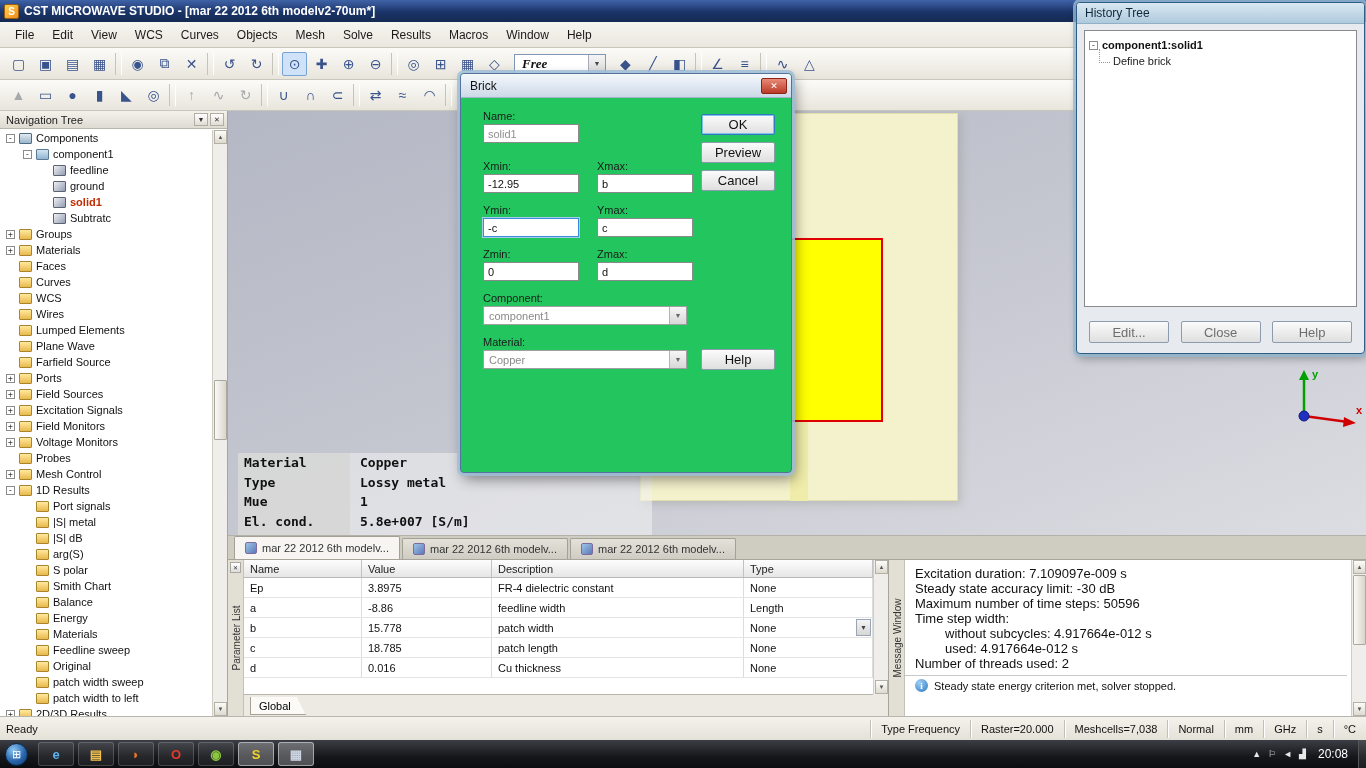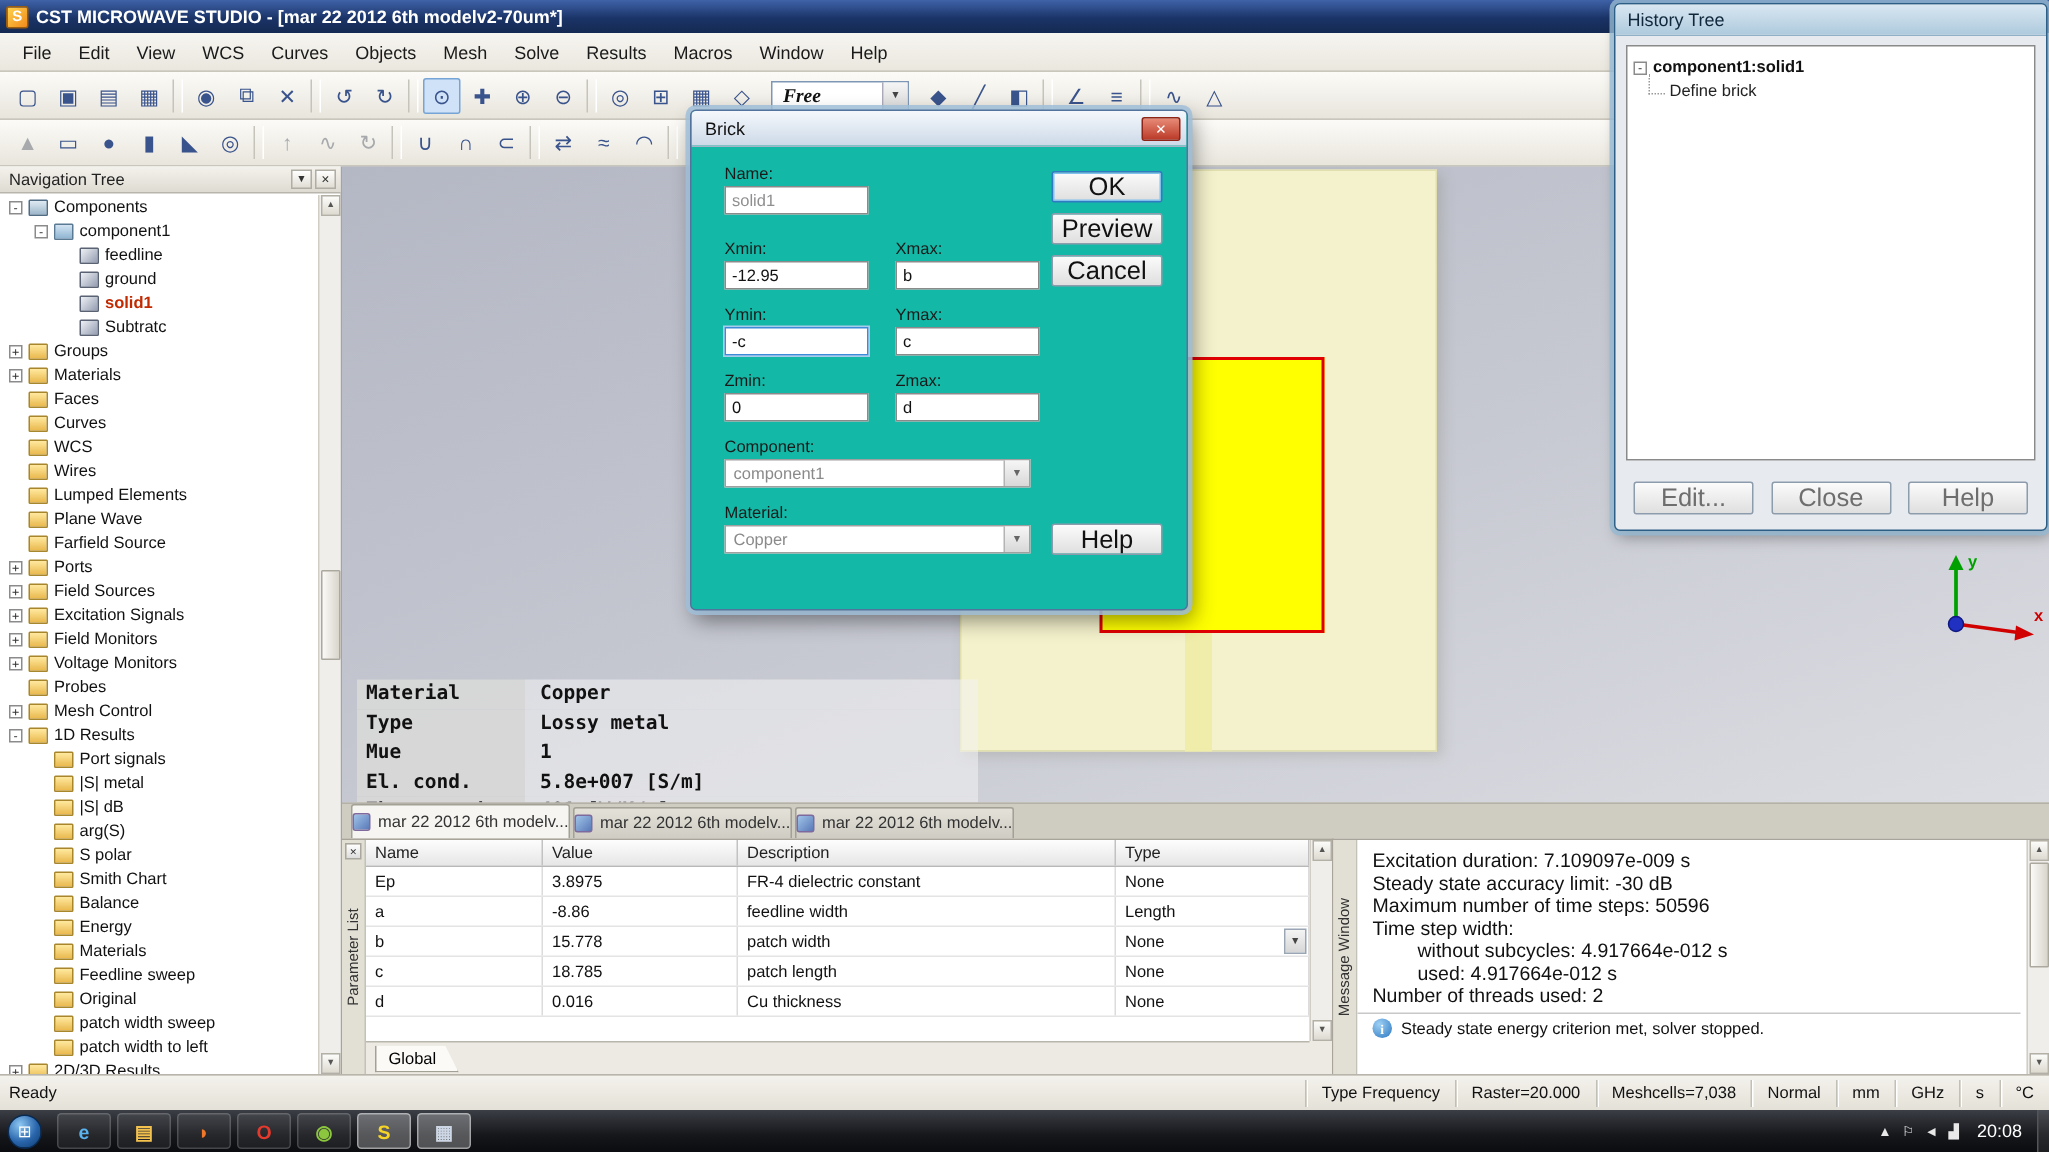--- a/index.html
+++ b/index.html
@@ -80,38 +80,38 @@
   .feedline-shape { position:absolute; left:562px; top:311px; width:18px; height:79px; background:#f0edaa; }
   .patch { position:absolute; left:505px; top:127px; width:150px; height:184px; background:#ffff00; border:2px solid #e00000; }
   .mat-overlay { position:absolute; left:10px; top:302px; width:414px; font-family:"DejaVu Sans Mono", monospace;
     font-size:13px; font-weight:bold; color:#111;margin-top:40px; }
   .mat-row { display:flex; height:19.5px; align-items:center; }
   .mat-label { width:112px; flex:none; background:rgba(216,216,216,.92); padding-left:6px; align-self:stretch; display:flex; align-items:center; }
   .mat-value { flex:1; background:rgba(242,242,242,.55); padding-left:10px; align-self:stretch; display:flex; align-items:center; }
   .axes { position:absolute; left:1048px; top:255px; }
 
   
-  .dialog { position:absolute; left:460px; top:73px; width:332px; height:334px; z-index:50;
-    background:#14b8a6; border:1px solid #52749c; border-radius:4px;
+  .dialog { position:absolute; left:460px; top:73px; width:332px; height:400px; z-index:50;
+    background:#22c55e; border:1px solid #52749c; border-radius:4px;
     box-shadow:0 0 0 3px rgba(160,190,216,.85), 3px 6px 14px rgba(0,0,0,.45); }
   .dlg-title { height:24px; background:linear-gradient(#f4f8fc,#cdd9e8); border-bottom:1px solid #a2b4c6;
     border-radius:3px 3px 0 0; display:flex; align-items:center; padding:0 4px 0 9px; font-size:12px; color:#111; }
   .dlg-title .sp { flex:1; }
   .dlg-close { width:26px; height:16px; border-radius:2px; background:linear-gradient(#e78b77,#bb3a28);
     border:1px solid #8e2416; color:#fff; font-size:9px; display:flex; align-items:center; justify-content:center; }
   .flabel { position:absolute; font-size:11px; color:#1a1a1a; }
   .inp { position:absolute; height:19px; width:96px; border:1px solid #8a8a8a; background:#fff; font-family:"Liberation Sans", sans-serif;
     font-size:11px; padding-left:4px; color:#111; }
   .inp.gray { color:#8f8f8f; }
   .inp.focusfield { border:1px solid #3c8bd8; box-shadow:0 0 0 1px #a8cdec; }
   .sel { position:absolute; height:19px; width:204px; border:1px solid #a0a0a0; background:#fff; display:flex; align-items:center; }
   .sel .sval { flex:1; padding-left:5px; font-size:11px; color:#8a8a8a; }
   .sel .sarr { width:17px; height:17px; background:linear-gradient(#f6f6f6,#d8d8d8); border-left:1px solid #b4b4b4;
     color:#666; font-size:7px; display:flex; align-items:center; justify-content:center; }
-  .btn { background:linear-gradient(#fbfbfb,#dfdfdf); border:1px solid #8d9cac; border-radius:2px; font-size:17px;
+  .btn { background:linear-gradient(#fbfbfb,#dfdfdf); border:1px solid #8d9cac; border-radius:2px; font-size:13px;
     color:#111; display:flex; align-items:center; justify-content:center; }
   .dlg-btn { position:absolute; left:240px; width:74px; height:21px; }
   .dlg-btn.default { border:1px solid #2f7ac0; box-shadow:inset 0 0 0 1px #7fc0ec; }
 
   
   .history { position:absolute; left:1076px; top:2px; width:289px; height:352px; z-index:40;
     background:#e7ebf0; border:1px solid #2d5f86; border-radius:4px;
     box-shadow:0 0 0 3px rgba(150,185,210,.8), 2px 4px 10px rgba(0,0,0,.35); }
   .hist-title { height:21px; background:linear-gradient(#d9e7f2,#aecadd); border-bottom:1px solid #8fb0c6;
     border-radius:3px 3px 0 0; display:flex; align-items:center; padding-left:8px; font-size:12px; color:#10283c; }
@@ -120,21 +120,21 @@
   .hist-root-label { font-weight:bold; font-size:11px; color:#111; }
   .hist-child { padding-left:24px; font-size:11px; color:#222; position:relative; }
   .hist-child:before { content:""; position:absolute; left:10px; top:-6px; width:10px; height:13px;
     border-left:1px dotted #999; border-bottom:1px dotted #999; }
   .hist-btns { position:absolute; left:0; right:0; bottom:10px; display:flex; justify-content:space-between; padding:0 12px; }
   .hist-btn { width:80px; height:22px; color:#6e6e6e; }
 
   
   .docktabs { position:absolute; left:228px; top:535px; width:1138px; height:24px; background:#cfccc2;
     border-top:1px solid #b4b1a8; display:flex; align-items:flex-end; padding-left:6px; }
-  .doc-tab { height:21px; display:flex; align-items:center; gap:5px; padding:0 0; margin-right:2px;
+  .doc-tab { height:21px; display:flex; align-items:center; gap:5px; padding:0 10px; margin-right:2px;
     border:1px solid #a3a096; border-bottom:none; border-radius:2px 2px 0 0;
     background:linear-gradient(#e4e1d9,#cfccc3); font-size:11px; color:#333; white-space:nowrap; }
   .doc-tab.active { background:#f6f5f1; height:23px; }
   .tab-ico { width:12px; height:12px; flex:none; border-radius:2px; border:1px solid #7e6a9c;
     background:linear-gradient(135deg,#9fc4e8,#5a79b8); }
 
   
   .parampanel { position:absolute; left:228px; top:559px; width:660px; height:157px; background:#eceae2; border-top:1px solid #a8a49a; }
   .side-strip { position:absolute; left:0; top:0; bottom:0; width:16px; background:#e2dfd4; border-right:1px solid #c4c1b8; }
   .strip-x { position:absolute; top:2px; left:2px; width:11px; height:11px; border:1px solid #aaa79e;

